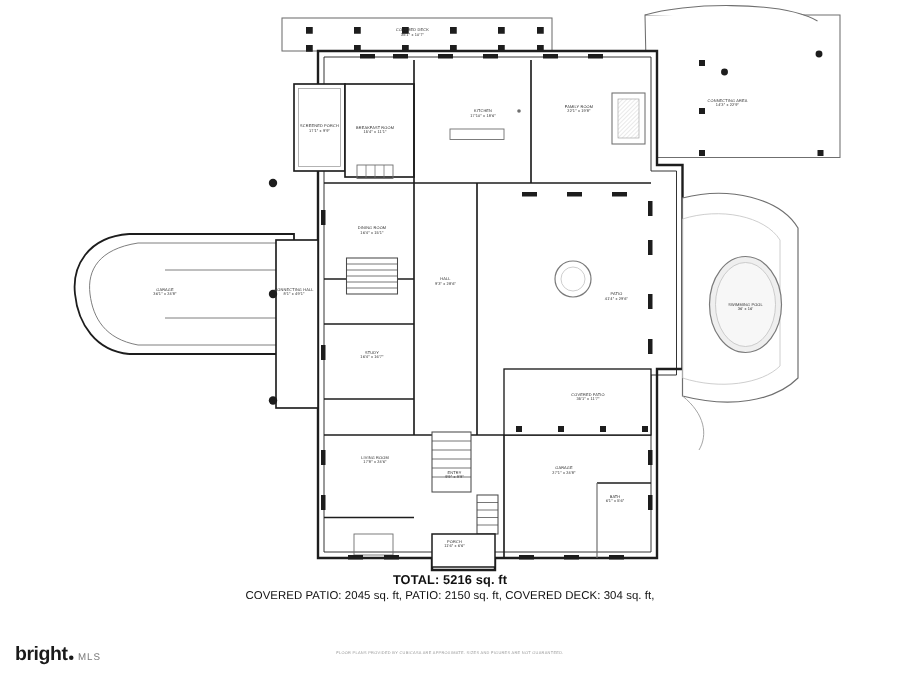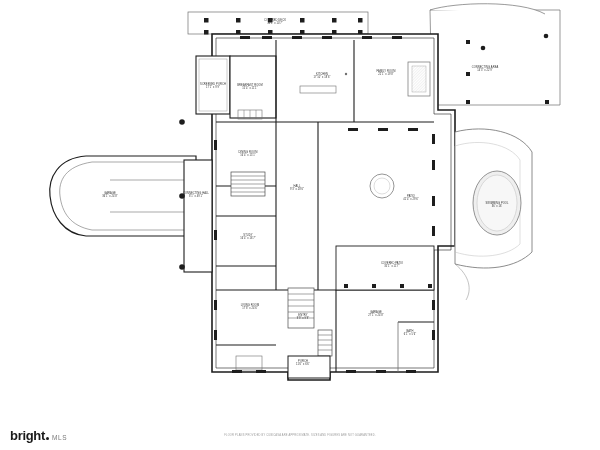--- a/index.html
+++ b/index.html
@@ -291,20 +291,22 @@
 9'9" x 9'9"</div>
     <div class="room-label" style="left: 376px; top: 314px;">GARAGE
 27'1" x 24'8"</div>
     <div class="room-label" style="left: 410px; top: 333px;">BATH
 6'1" x 5'6"</div>
     <div class="room-label" style="left: 303px; top: 363px;">PORCH
 11'6" x 6'6"</div>
   </div>
 
 <div class="summary">
+  <div class="total">TOTAL: 5216 sq. ft</div>
+  <div class="line">COVERED PATIO: 2045 sq. ft, PATIO: 2150 sq. ft, COVERED DECK: 304 sq. ft,</div>
 </div>
 
 <div class="disclaimer">FLOOR PLANS PROVIDED BY CUBICASA ARE APPROXIMATE. SIZES AND FIGURES ARE NOT GUARANTEED.</div>
 
 <div class="brand">
   <span class="b-main">bright</span>
     <span class="b-dot"></span>
   <span class="b-sub">MLS</span>
 </div>
 

